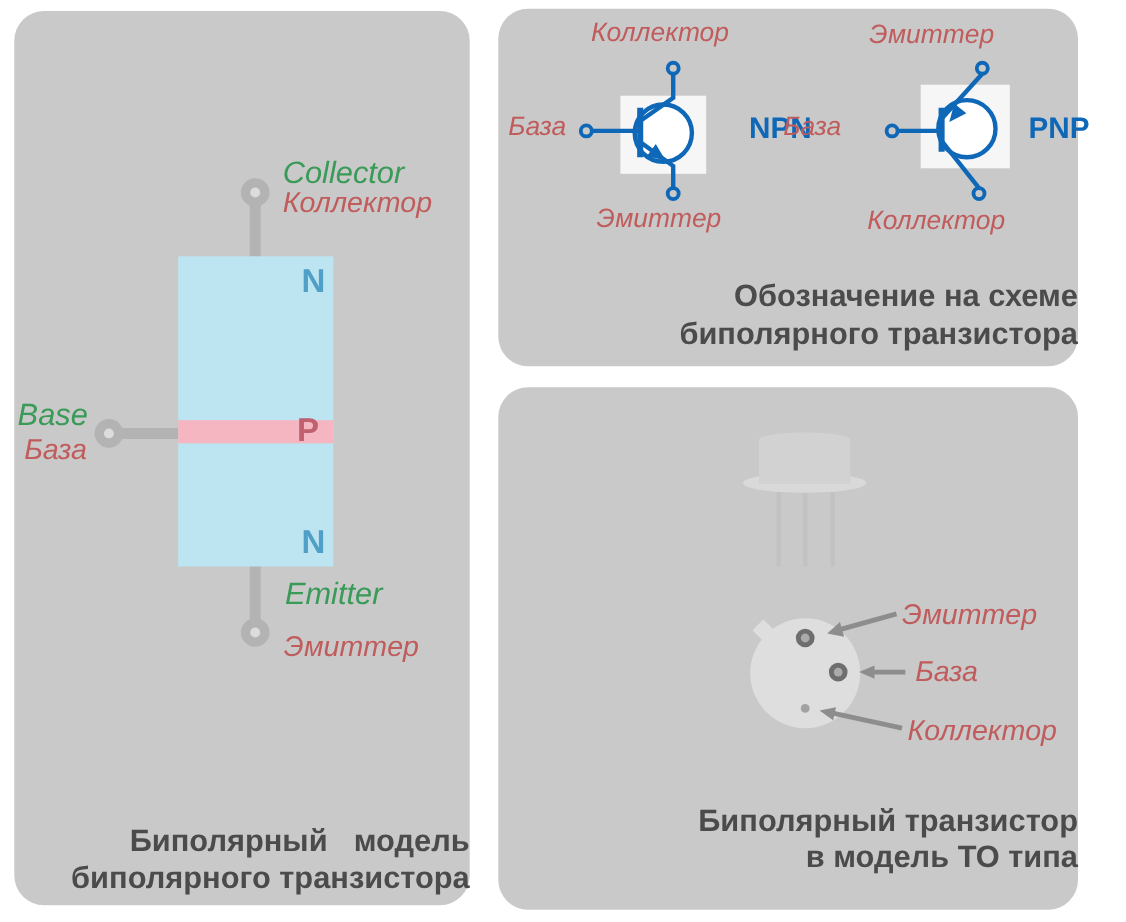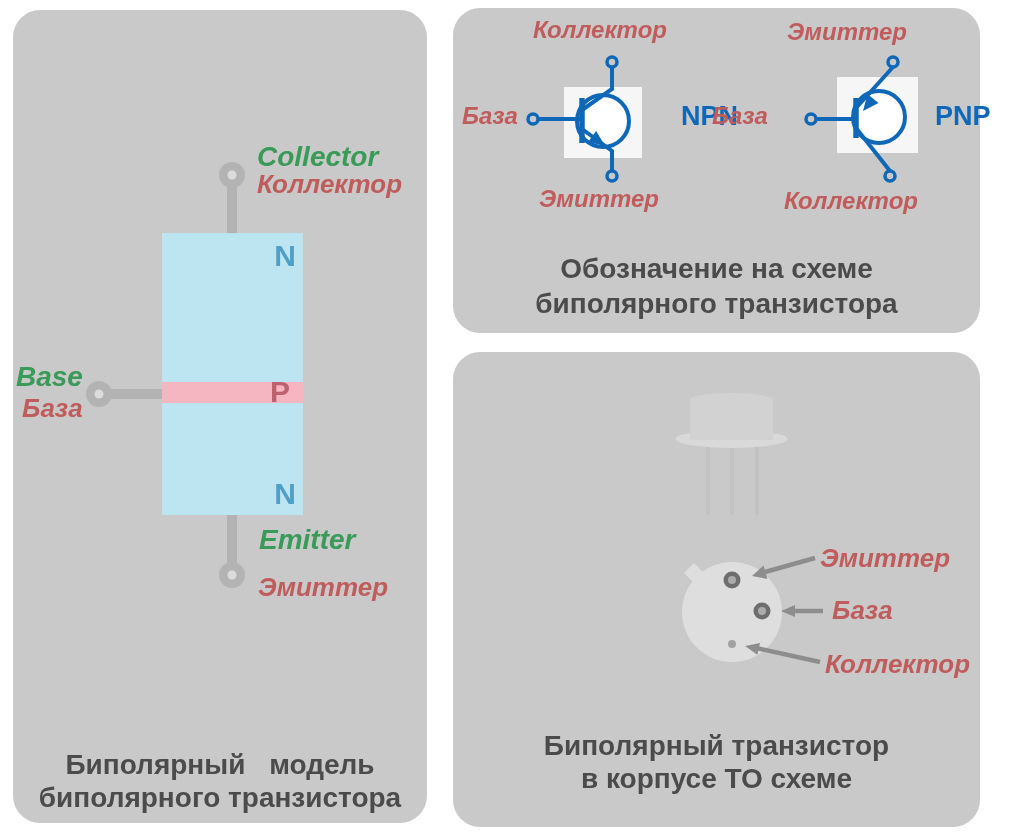--- a/index.html
+++ b/index.html
@@ -3,30 +3,30 @@
 <meta charset="utf-8">
 <style>
   html,body{margin:0;padding:0;background:#ffffff;}
   .page{position:relative;width:1024px;height:838px;background:#ffffff;overflow:hidden;
         font-family:"Liberation Sans", sans-serif;}
   .panel{position:absolute;background:var(--panel-bg,#c9c9c9);border-radius:27px;}
   .panel-left{left:13px;top:10px;width:414px;height:813px;}
   .panel-schematic{left:453px;top:8px;width:527px;height:325px;}
   .panel-package{left:453px;top:352px;width:527px;height:475px;}
   .fig{position:absolute;left:0;top:0;}
-  .lbl{position:absolute;font-weight:bold;font-style:italic;white-space:nowrap;line-height:1.15;}
+  .lbl{position:absolute;font-weight:normal;font-style:italic;white-space:nowrap;line-height:1.15;}
   .lbl-green{color:var(--green-label,#3a9a58);font-size:28px;}
   .lbl-red{color:var(--red-label,#c05c5c);font-size:26px;}
   .lbl-red-sm{color:var(--red-label,#c05c5c);font-size:24px;}
   .lbl-blue{color:var(--symbol-blue,#0f68b7);font-size:27px;font-style:normal;font-weight:bold;}
   .region-letter{position:absolute;font-size:30px;font-weight:bold;font-style:normal;line-height:1;}
   .n-letter{color:var(--n-letter,#4f9fc6);}
   .p-letter{color:var(--p-letter,#bf606f);}
   .centered{transform:translateX(-50%);}
-  .caption{position:absolute;left:0;width:100%;text-align:center;
+  .caption{position:absolute;left:0;width:100%;text-align:right;
            color:var(--caption-text,#4b4b4b);font-size:28px;font-weight:bold;line-height:33px;}
   .wide-gap{word-spacing:16px;}
 </style>
 </head>
 <body>
 
 <div class="page">
 
   <section class="panel panel-left">
     <svg class="fig" width="414" height="813" viewBox="0 0 414 813">
@@ -139,17 +139,17 @@
         <polygon points="292,294 307,291 304.4,302.8" stroke="none"></polygon>
       </g>
     </svg>
 
     <div class="lbl lbl-red" style="left:367px;top:192px;">Эмиттер</div>
     <div class="lbl lbl-red" style="left:379px;top:244px;">База</div>
     <div class="lbl lbl-red" style="left:372px;top:298px;">Коллектор</div>
 
     <div class="caption" style="top:377px;">
       <div>Биполярный транзистор</div>
-      <div>в корпусе ТО схеме</div>
+      <div>в модель ТО типа</div>
     </div>
   </section>
 
 </div>
 
 </body></html>

